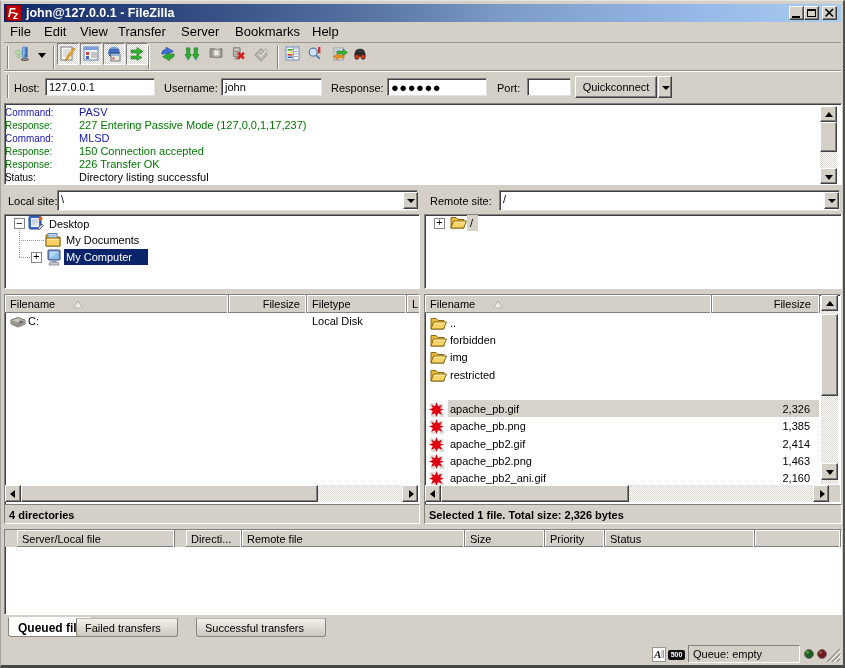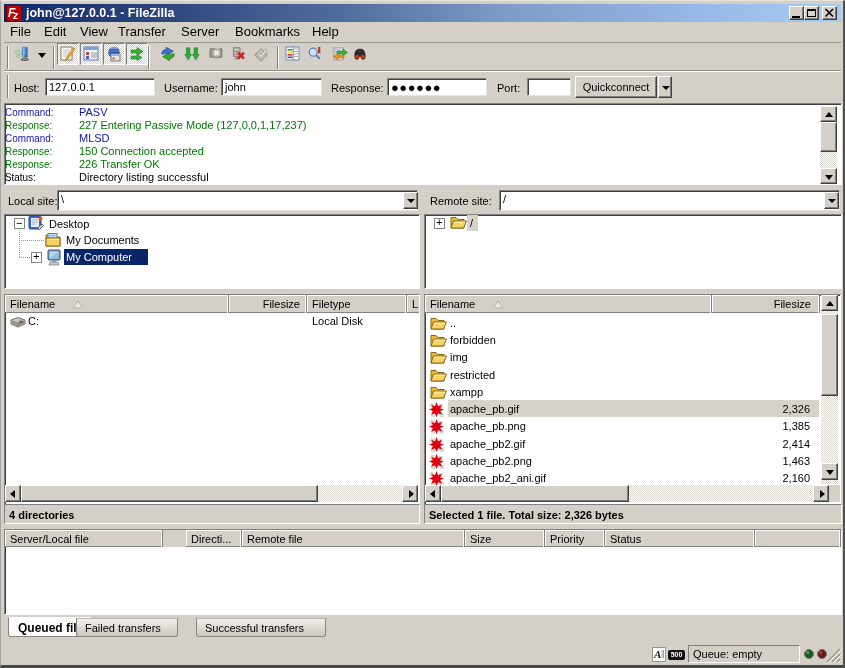--- a/index.html
+++ b/index.html
@@ -360,26 +360,20 @@
           <use href="#folderopen"></use>
         </svg>
         <span class="nm">restricted</span>
       </div>
     <div class="frow" style="top:54px">
         <svg class="fold" viewBox="0 0 18 15">
           <use href="#folderopen"></use>
         </svg>
         <span class="nm">img</span>
       </div>
-    <div class="frow" style="top:89px">
-        <svg class="fold" viewBox="0 0 18 15">
-          <use href="#folderopen"></use>
-        </svg>
-        <span class="nm">xampp</span>
-      </div>
     <div class="frow" style="top:106px">
         <svg class="img" viewBox="0 0 16 16">
           <use href="#redimg"></use>
         </svg>
         <span class="nm">apache_pb.gif</span>
         <span class="sz">2,326</span>
       </div>
     <div class="frow" style="top:123px">
         <svg class="img" viewBox="0 0 16 16">
           <use href="#redimg"></use>
@@ -427,21 +421,21 @@
         </div>
     </div>
     <div class="abs" style="left:404px;top:190px;width:11px;height:17px;background:#d4d0c8"></div>
   </div>
 
   <div class="abs statusbar" style="left:3px;top:503px;width:416px;height:20px;padding-top:4px">4 directories</div>
   <div class="abs statusbar" style="left:423px;top:503px;width:418px;height:20px;padding-top:4px">Selected 1 file. Total size: 2,326 bytes</div>
 
   <div class="abs sunken" style="left:3px;top:528px;width:838px;height:86px;background:#fff;overflow:hidden">
     <div class="abs hdrrow" style="left:0;top:0;width:836px;height:17px">
-      <div class="hcell" style="left:0;width:158px">Server/Local file</div>
+      <div class="hcell" style="left:12px;width:158px">Server/Local file</div>
       <div class="hcell" style="left:181px;width:56px">Directi...</div>
       <div class="hcell" style="left:237px;width:223px">Remote file</div>
       <div class="hcell" style="left:460px;width:80px;padding-right:6px">Size</div>
       <div class="hcell" style="left:540px;width:60px">Priority</div>
       <div class="hcell" style="left:600px;width:150px">Status</div>
       <div class="hcell" style="left:750px;width:86px"></div>
     </div>
   </div>
 
   <div class="abs" style="left:3px;top:614px;width:838px;height:24px">

